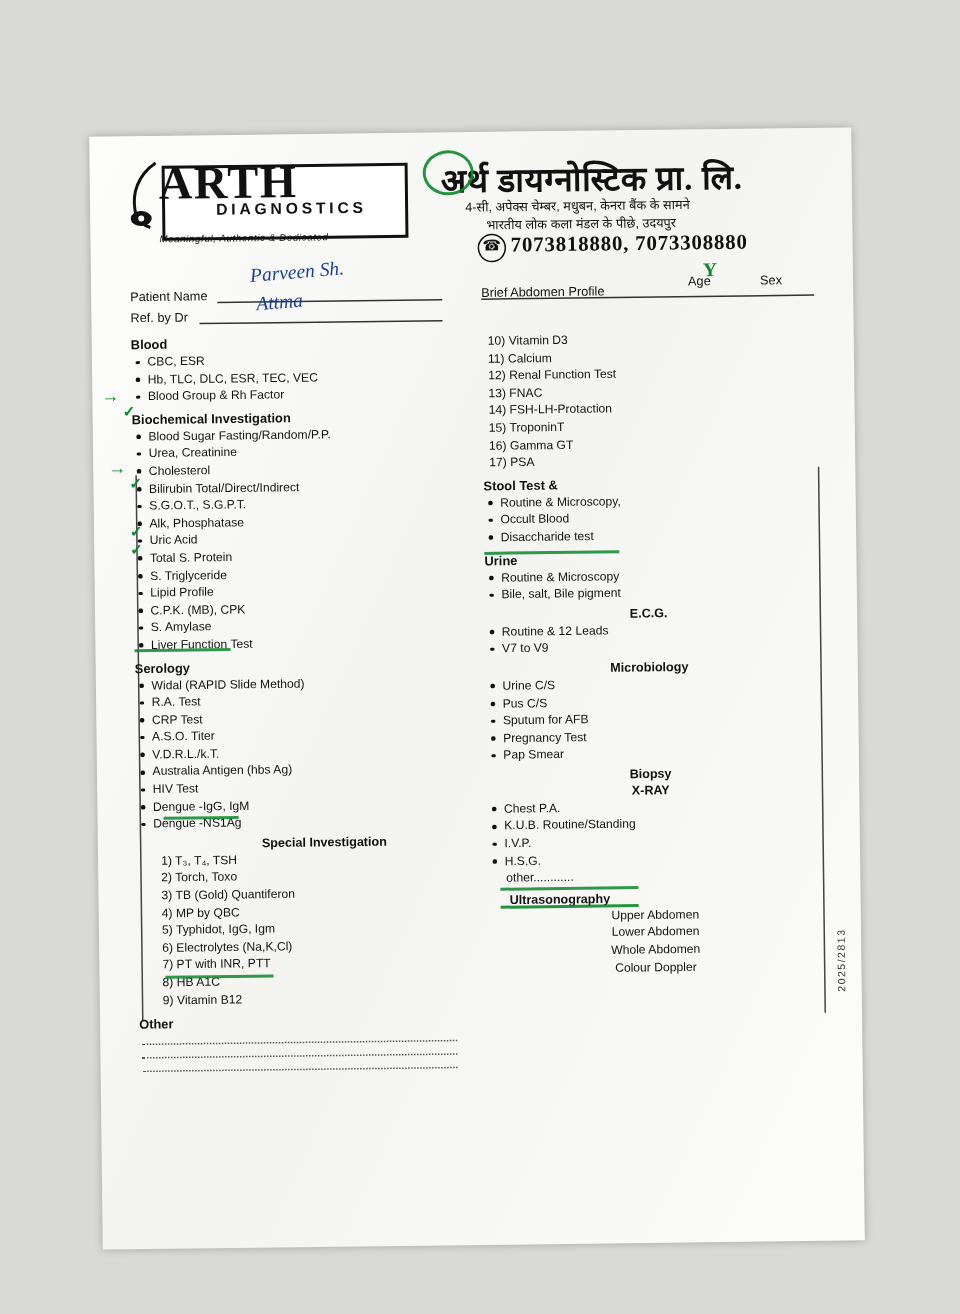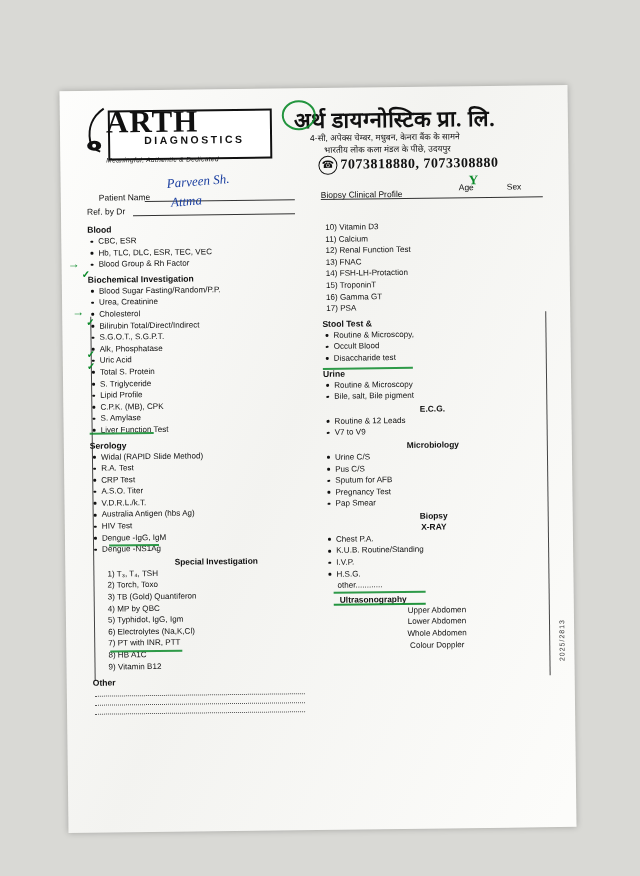--- a/index.html
+++ b/index.html
@@ -160,26 +160,26 @@
       <div class="hindi-title">अर्थ डायग्नोस्टिक प्रा. लि.</div>
       <div class="addr1 fld">4-सी, अपेक्स चेम्बर, मधुबन, केनरा बैंक के सामने</div>
       <div class="addr2 fld">भारतीय लोक कला मंडल के पीछे, उदयपुर</div>
       <div class="phone-icon">☎</div>
       <div class="phone">7073818880, 7073308880</div>
 
       <div class="circle-mark" style="left:200px;top:-2px;width:30px;height:26px;"></div>
     </div>
 
     <div class="patient">
-      <div class="fld" style="left:4px;top:6px;margin-left:12px;">Patient Name</div>
+      <div class="fld" style="left:4px;top:6px;">Patient Name</div>
       <div class="line" style="left:62px;top:14px;width:150px;"></div>
       <div class="fld" style="left:4px;top:20px;">Ref. by Dr</div>
       <div class="line" style="left:50px;top:28px;width:162px;"></div>
 
-      <div class="fld" style="left:238px;top:6px;">Biopsy Clinical Profile</div>
+      <div class="fld" style="left:238px;top:6px;">Brief Abdomen Profile</div>
       <div class="fld" style="left:376px;top:0px;">Age</div>
       <div class="fld" style="left:424px;top:0px;">Sex</div>
       <div class="line" style="left:238px;top:14px;width:222px;"></div>
 
       <div class="pen" style="left:84px;top:-12px;">Parveen Sh.</div>
       <div class="pen" style="left:88px;top:8px;">Attma</div>
       <div class="tick" style="left:386px;top:-10px;">Y</div>
     </div>
 
     <div class="cols" style="height:520px;">

